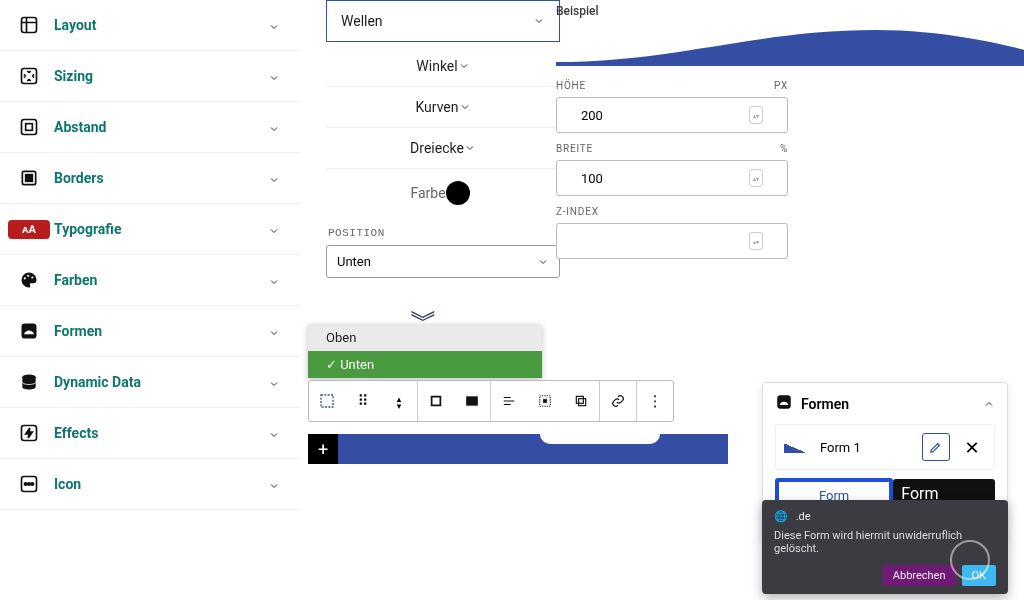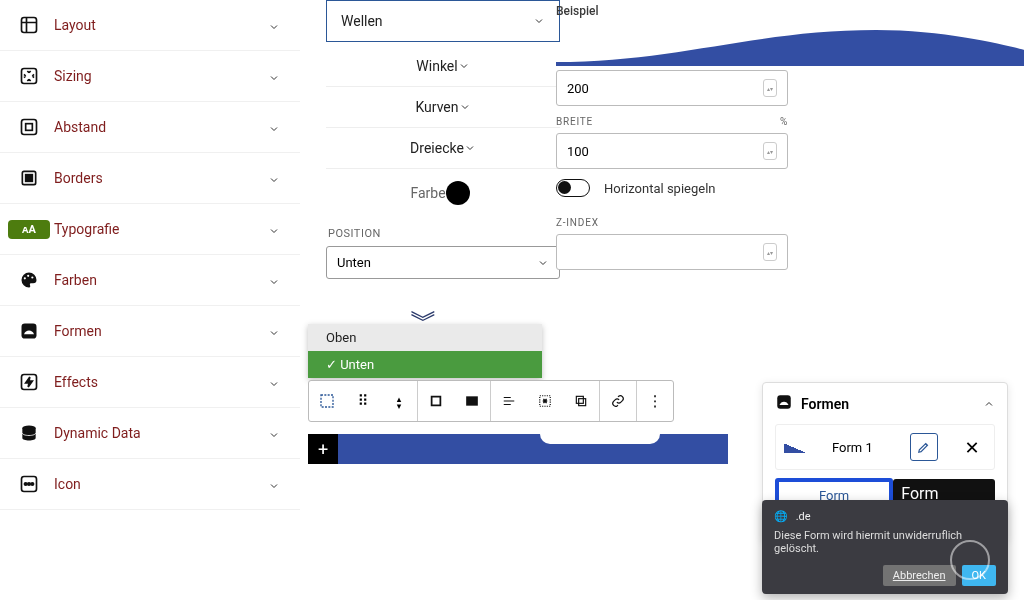--- a/index.html
+++ b/index.html
@@ -1,69 +1,69 @@
 <!DOCTYPE html>
 <html><head>
 <meta charset="utf-8">
 <style>
 * { box-sizing: border-box; margin: 0; padding: 0; font-family: -apple-system, BlinkMacSystemFont, "Segoe UI", Roboto, sans-serif; }
 body { background: #fff; width: 1024px; height: 600px; position: relative; overflow: hidden; }
 
 .sidebar { position: absolute; left: 0; top: 0; width: 300px; background: #fff; }
 .sidebar-item { display: flex; align-items: center; padding: 14px 18px; border-bottom: 1px solid #f0f0f0; cursor: pointer; }
 .sidebar-icon { width: 22px; height: 22px; margin-right: 14px; display: flex; align-items: center; justify-content: center; flex-shrink: 0; }
-.sidebar-label { flex: 1; font-size: 14px; color: #7f1d1d; font-weight: 400; }
+.sidebar-label { flex: 1; font-size: 14px; color: #0f766e; font-weight: 700; }
 .sidebar-chevron { width: 14px; height: 14px; }
 
 .mid-col { position: absolute; left: 326px; top: 0; width: 234px; }
 .shape-select { border: 1px solid #2b5797; padding: 12px 14px; display: flex; align-items: center; justify-content: space-between; cursor: pointer; font-size: 14px; color: #222; margin-bottom: 4px; }
 .shape-row { padding: 12px 14px; border-bottom: 1px solid #eee; display: flex; align-items: center; justify-content: center; font-size: 14px; color: #222; cursor: pointer; }
 .color-row { padding: 12px 8px 12px 2px; display: flex; align-items: center; justify-content: center; font-size: 14px; color: #666; }
 .color-swatch { width: 24px; height: 24px; border-radius: 50%; background: #000; }
-.section-label { font-size: 11px; letter-spacing: .5px; color: #666; padding: 10px 2px 6px; text-transform: uppercase; }
+.section-label { font-size: 11px; letter-spacing: .5px; color: #666; padding: 10px 2px 6px; text-transform: uppercase; font-family: Liberation Mono, monospace; }
 .dropdown-btn { width: 100%; border: 1px solid #999; border-radius: 3px; background: #fff; padding: 8px 10px; text-align: left; font-size: 13px; display: flex; align-items: center; justify-content: space-between; cursor: pointer; position: relative; }
 .open-dd { position: absolute; left: 308px; top: 324px; width: 234px; background: #eaeaea; box-shadow: 0 2px 6px rgba(0,0,0,.25); }
 .open-dd .opt { padding: 6px 18px; font-size: 13px; color: #222; cursor: pointer; }
 .open-dd .opt.sel { background: #4a9b3f; color: #fff; }
 .open-dd .opt.sel::before { content: "✓ "; }
 .big-chev { position: absolute; left: 410px; top: 302px; color: #2b3a6b; font-size: 28px; pointer-events: none; }
 
 .toolbar { position: absolute; left: 308px; top: 380px; height: 42px; border: 1px solid #bbb; border-radius: 3px; display: flex; background: #fff; }
 .tbtn { width: 36px; height: 100%; display: flex; align-items: center; justify-content: center; cursor: pointer; font-size: 15px; }
 .tsep { width: 1px; background: #ccc; height: 100%; }
 
 .preview-bar { position: absolute; left: 308px; top: 434px; width: 420px; height: 30px; background: #334ea3; display: flex; }
 .preview-add { width: 30px; height: 30px; background: #000; color: #fff; display: flex; align-items: center; justify-content: center; font-size: 18px; cursor: pointer; }
 .preview-dip { position: absolute; left: 540px; top: 434px; width: 120px; height: 10px; background: #fff; border-radius: 0 0 60px 60px; }
 
 .right-col { position: absolute; left: 556px; top: 0; width: 248px; }
 .beispiel { font-size: 12px; color: #3a3a3a; font-weight: 500; padding: 4px 0 6px; }
 .wave-svg { width: 468px; height: 42px; }
 .rlabel { font-size: 10px; letter-spacing: .8px; color: #666; text-transform: uppercase; display: flex; justify-content: space-between; padding: 10px 0 6px; width: 232px; }
-.rinput { width: 232px; border: 1px solid #bbb; border-radius: 3px; padding: 8px 10px; font-size: 13px; display: flex; align-items: center; justify-content: space-between; background: #fff; gap: 42px; }
+.rinput { width: 232px; border: 1px solid #bbb; border-radius: 3px; padding: 8px 24px; font-size: 13px; display: flex; align-items: center; justify-content: space-between; background: #fff; gap: 42px; }
 .stepper { width: 14px; height: 18px; border: 1px solid #ccc; border-radius: 3px; display: flex; flex-direction: column; font-size: 6px; color: #999; align-items: center; justify-content: center; }
 .toggle-row { display: flex; align-items: center; gap: 14px; padding: 10px 0; font-size: 13px; color: #333; }
 .toggle { width: 34px; height: 18px; border: 1.5px solid #111; border-radius: 10px; position: relative; }
 .toggle::after { content: ""; position: absolute; left: 1px; top: 1px; width: 13px; height: 13px; background: #111; border-radius: 50%; }
 
 .forms-panel { position: absolute; right: 16px; top: 382px; width: 246px; border: 1px solid #ddd; border-radius: 4px; background: #fff; padding: 10px 12px 12px; box-shadow: 0 2px 8px rgba(0,0,0,.1); }
 .forms-head { display: flex; align-items: center; justify-content: space-between; padding-bottom: 10px; font-weight: 600; font-size: 14px; }
-.form-row { display: flex; align-items: center; gap: 20px; padding: 8px; border: 1px solid #eee; border-radius: 3px; margin-bottom: 8px; font-size: 13px; }
+.form-row { display: flex; align-items: center; gap: 8px; padding: 8px; border: 1px solid #eee; border-radius: 3px; margin-bottom: 8px; font-size: 13px; }
 .form-row .mini { width: 28px; height: 12px; background: linear-gradient(to top right, #334ea3 40%, transparent 40%); }
 .icon-sq { width: 28px; height: 28px; border: 1px solid #2b5797; border-radius: 3px; display: flex; align-items: center; justify-content: center; color: #2b5797; cursor: pointer; }
 .plain-sq { width: 28px; height: 28px; display: flex; align-items: center; justify-content: center; cursor: pointer; font-size: 18px; }
 .add-form-btn { border: 4px solid #1d4ed8; color: #2b5797; background: #fff; padding: 6px 12px; font-size: 13px; border-radius: 3px; cursor: pointer; }
 .del-badge { background: #111; color: #fff; font-size: 16px; padding: 5px 8px; border-radius: 3px; }
 .forms-bottom { display: flex; justify-content: space-between; align-items: center; }
 .big-chev2 { position: absolute; right: 42px; bottom: -6px; color: #2b3a6b; font-size: 26px; }
 
 .toast { position: absolute; right: 16px; bottom: 6px; width: 246px; background: #3b3b41; color: #ddd; border-radius: 4px; padding: 10px 12px 8px; font-size: 11px; box-shadow: 0 4px 12px rgba(0,0,0,.3); }
 .toast .url { display: flex; align-items: center; gap: 8px; font-size: 11px; color: #eee; margin-bottom: 6px; }
 .toast .btns { display: flex; justify-content: flex-end; gap: 6px; margin-top: 10px; }
-.tbtn-cancel { background: #737373; color: #eee; border: none; padding: 4px 10px; font-size: 11px; border-radius: 2px; cursor: pointer; text-decoration: underline; }
+.tbtn-cancel { background: #701a75; color: #eee; border: none; padding: 4px 10px; font-size: 11px; border-radius: 2px; cursor: pointer; }
 .tbtn-ok { background: #3fb7f0; color: #fff; border: none; padding: 4px 10px; font-size: 11px; border-radius: 2px; cursor: pointer; }
 .watermark { position: absolute; right: 18px; bottom: 14px; width: 40px; height: 40px; border: 2px solid rgba(255,255,255,.5); border-radius: 50%; pointer-events: none; }
 
 svg.chev { width: 12px; height: 12px; }
 </style>
 </head>
 <body>
 
 <div class="sidebar">
   <div class="sidebar-item">
@@ -109,21 +109,21 @@
           <rect x="8" y="8" width="8" height="8" fill="#111"></rect>
         </svg>
       </span>
     <span class="sidebar-label">Borders</span>
     <span class="sidebar-chevron"><svg class="chev" viewBox="0 0 24 24" fill="none" stroke="#333" stroke-width="2">
           <path d="M6 9l6 6 6-6"></path>
         </svg></span>
   </div>
   <div class="sidebar-item">
     <span class="sidebar-icon">
-        <span style="background:#4d7c0f;color:#fff;font-size:11px;font-weight:700;border-radius:4px;padding:3px 14px">ᴀA</span>
+        <span style="background:#b91c1c;color:#fff;font-size:11px;font-weight:700;border-radius:4px;padding:3px 14px">ᴀA</span>
       </span>
     <span class="sidebar-label">Typografie</span>
     <span class="sidebar-chevron"><svg class="chev" viewBox="0 0 24 24" fill="none" stroke="#333" stroke-width="2">
           <path d="M6 9l6 6 6-6"></path>
         </svg></span>
   </div>
   <div class="sidebar-item">
     <span class="sidebar-icon">
         <svg viewBox="0 0 24 24" width="20" height="20" fill="#111">
           <path d="M12 3a9 9 0 100 18c1 0 1.5-.8 1.5-1.5S13 18 13 17.2c0-1 .8-1.2 1.8-1.2H17a4 4 0 004-4A9 9 0 0012 3z"></path>
@@ -144,39 +144,39 @@
           <path d="M6 16c2-6 10-6 12 0" fill="#fff"></path>
         </svg>
       </span>
     <span class="sidebar-label">Formen</span>
     <span class="sidebar-chevron"><svg class="chev" viewBox="0 0 24 24" fill="none" stroke="#333" stroke-width="2">
           <path d="M6 9l6 6 6-6"></path>
         </svg></span>
   </div>
   <div class="sidebar-item">
     <span class="sidebar-icon">
-        <svg viewBox="0 0 24 24" width="20" height="20" fill="none" stroke="#111" stroke-width="2">
-          <rect x="3" y="3" width="18" height="18" rx="3"></rect>
-          <path d="M13 6l-5 7h4l-1 5 5-7h-4z" fill="#111"></path>
-        </svg>
-      </span>
-    <span class="sidebar-label">Effects</span>
-    <span class="sidebar-chevron"><svg class="chev" viewBox="0 0 24 24" fill="none" stroke="#333" stroke-width="2">
-          <path d="M6 9l6 6 6-6"></path>
-        </svg></span>
-  </div>
-  <div class="sidebar-item">
-    <span class="sidebar-icon">
         <svg viewBox="0 0 24 24" width="20" height="20" fill="#111">
           <ellipse cx="12" cy="6" rx="8" ry="3"></ellipse>
           <path d="M4 6v12c0 1.7 3.6 3 8 3s8-1.3 8-3V6"></path>
           <path d="M4 12c0 1.7 3.6 3 8 3s8-1.3 8-3" fill="none" stroke="#fff"></path>
         </svg>
       </span>
     <span class="sidebar-label">Dynamic Data</span>
+    <span class="sidebar-chevron"><svg class="chev" viewBox="0 0 24 24" fill="none" stroke="#333" stroke-width="2">
+          <path d="M6 9l6 6 6-6"></path>
+        </svg></span>
+  </div>
+  <div class="sidebar-item">
+    <span class="sidebar-icon">
+        <svg viewBox="0 0 24 24" width="20" height="20" fill="none" stroke="#111" stroke-width="2">
+          <rect x="3" y="3" width="18" height="18" rx="3"></rect>
+          <path d="M13 6l-5 7h4l-1 5 5-7h-4z" fill="#111"></path>
+        </svg>
+      </span>
+    <span class="sidebar-label">Effects</span>
     <span class="sidebar-chevron"><svg class="chev" viewBox="0 0 24 24" fill="none" stroke="#333" stroke-width="2">
           <path d="M6 9l6 6 6-6"></path>
         </svg></span>
   </div>
   <div class="sidebar-item">
     <span class="sidebar-icon">
         <svg viewBox="0 0 24 24" width="20" height="20" fill="none" stroke="#111" stroke-width="2">
           <rect x="3" y="3" width="18" height="18" rx="3"></rect>
           <circle cx="12" cy="12" r="1.5" fill="#111"></circle>
           <circle cx="8" cy="12" r="1.5" fill="#111"></circle>
@@ -286,38 +286,38 @@
   <div class="preview-add">+</div>
 </div>
 <div class="preview-dip"></div>
 
 <div class="right-col">
   <div class="beispiel">Beispiel</div>
   <svg class="wave-svg" viewBox="0 0 468 42" preserveAspectRatio="none">
       <path d="M0 42 L0 38 C120 38 200 6 320 6 C400 6 468 26 468 26 L468 42 Z" fill="#334ea3"></path>
     </svg>
 
+  <div class="rlabel">
+    <span>HÖHE</span>
+    <span>px</span>
+  </div>
   <div class="rinput">
     <span>200</span>
     <span class="stepper">▴▾</span>
   </div>
 
   <div class="rlabel">
     <span>BREITE</span>
     <span>%</span>
   </div>
   <div class="rinput">
     <span>100</span>
     <span class="stepper">▴▾</span>
   </div>
 
-  <div class="toggle-row">
-    <div class="toggle"></div>
-    <span>Horizontal spiegeln</span>
-  </div>
 
   <div class="rlabel">
     <span>Z-INDEX</span>
   </div>
   <div class="rinput">
     <span></span>
     <span class="stepper">▴▾</span>
   </div>
 </div>
 

